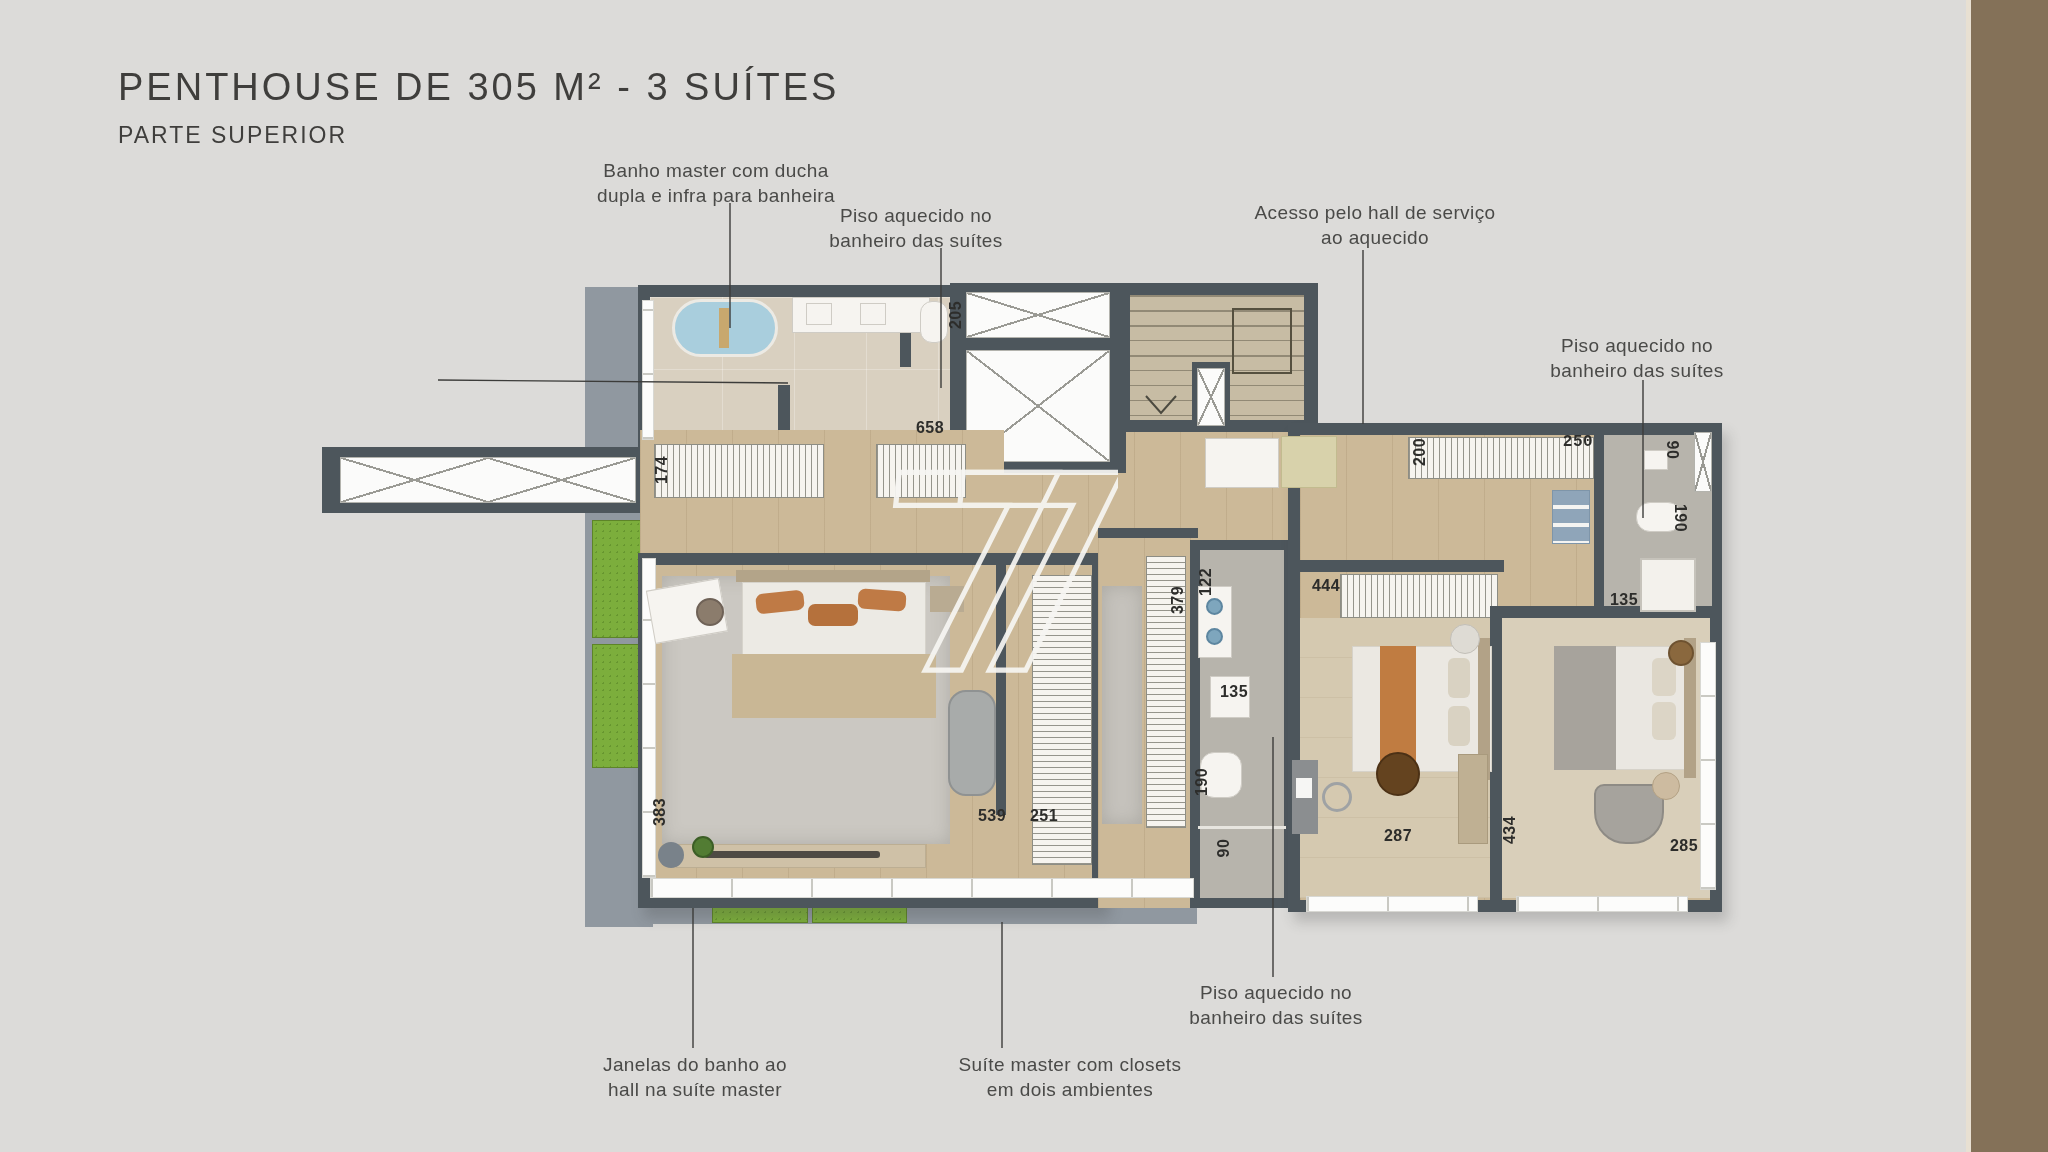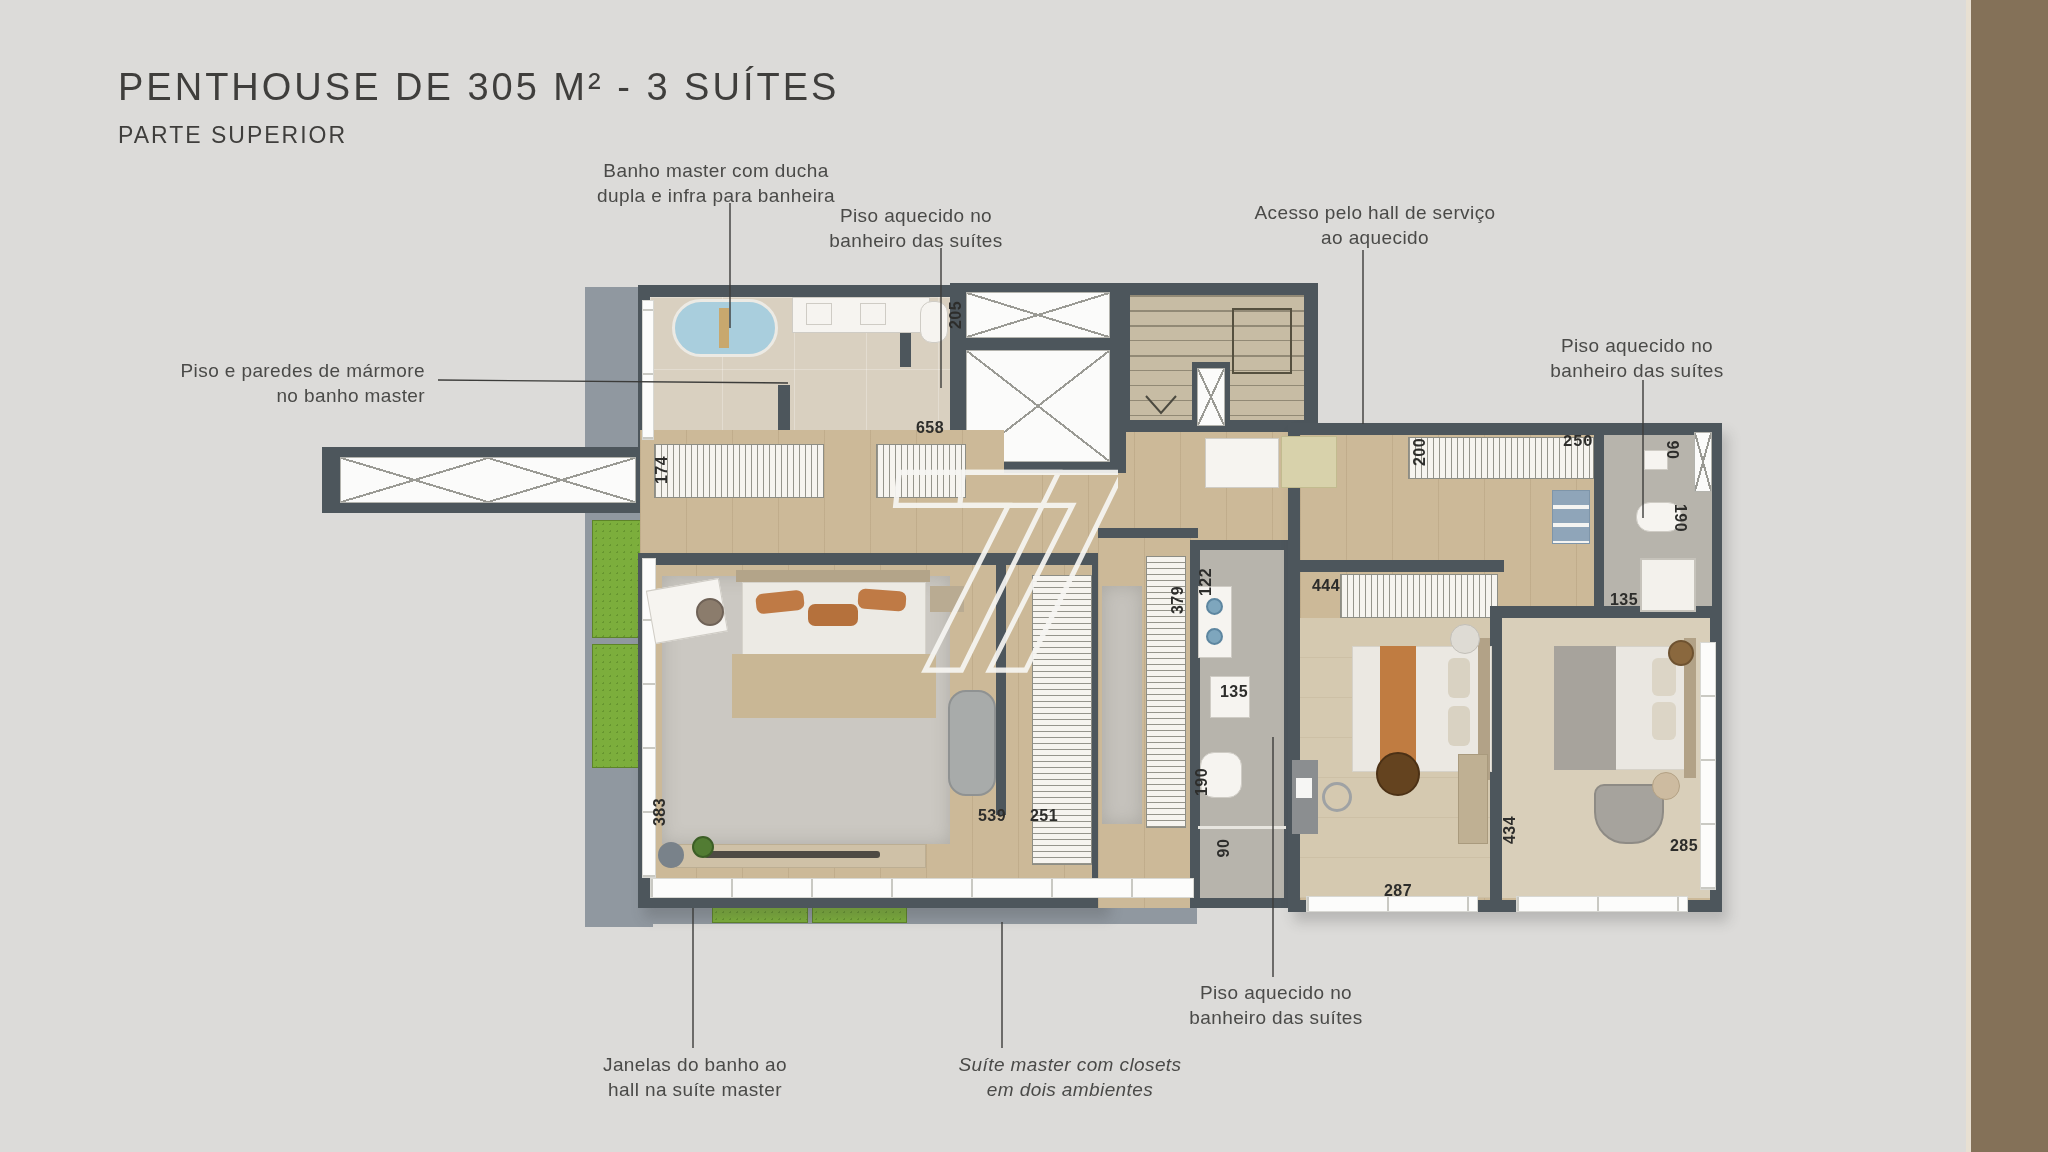--- a/index.html
+++ b/index.html
@@ -188,21 +188,21 @@
   <span class="dim rv" style="left:1206px;top:582px;">122</span>
   <span class="dim" style="left:1234px;top:692px;">135</span>
   <span class="dim rv" style="left:1202px;top:782px;">190</span>
   <span class="dim rv" style="left:1224px;top:848px;">90</span>
   <span class="dim" style="left:1326px;top:586px;">444</span>
   <span class="dim rv" style="left:1420px;top:452px;">200</span>
   <span class="dim" style="left:1578px;top:442px;font-family:Liberation Mono, monospace;">250</span>
   <span class="dim rd" style="left:1672px;top:450px;">90</span>
   <span class="dim rd" style="left:1680px;top:518px;">190</span>
   <span class="dim" style="left:1624px;top:600px;">135</span>
-  <span class="dim" style="left:1398px;top:891px;text-align:center;">287</span>
+  <span class="dim" style="left:1398px;top:836px;text-align:center;">287</span>
   <span class="dim rv" style="left:1510px;top:830px;">434</span>
   <span class="dim" style="left:1684px;top:846px;">285</span>
 
   <svg class="brand" style="left:858px;top:448px;" width="260" height="250" viewBox="0 0 300 280">
     <g fill="none" stroke="#f7f6f3" stroke-width="6" transform="skewX(-6) translate(28,0)">
       <path d="M22 24 H206 L118 252 H76 L152 62 H22 Z"></path>
       <path d="M96 24 H280 L192 252 H150 L226 62 H96 Z"></path>
     </g>
   </svg>
 
@@ -229,29 +229,25 @@
     <div>banheiro das suítes</div>
   </div>
   <div class="note" style="left:1375px;top:200px;">
     <div>Acesso pelo hall de serviço</div>
     <div>ao aquecido</div>
   </div>
   <div class="note" style="left:1637px;top:333px;">
     <div>Piso aquecido no</div>
     <div>banheiro das suítes</div>
   </div>
-  <div class="note ra" style="left:155px;top:358px;width:270px;">
-    <div>Piso e paredes de mármore</div>
-    <div>no banho master</div>
-  </div>
   <div class="note" style="left:695px;top:1052px;">
     <div>Janelas do banho ao</div>
     <div>hall na suíte master</div>
   </div>
-  <div class="note" style="left:1070px;top:1052px;font-style:italic;">
+  <div class="note" style="left:1070px;top:1052px;">
     <div>Suíte master com closets</div>
     <div>em dois ambientes</div>
   </div>
   <div class="note" style="left:1276px;top:980px;">
     <div>Piso aquecido no</div>
     <div>banheiro das suítes</div>
   </div>
 
 </div>
 

